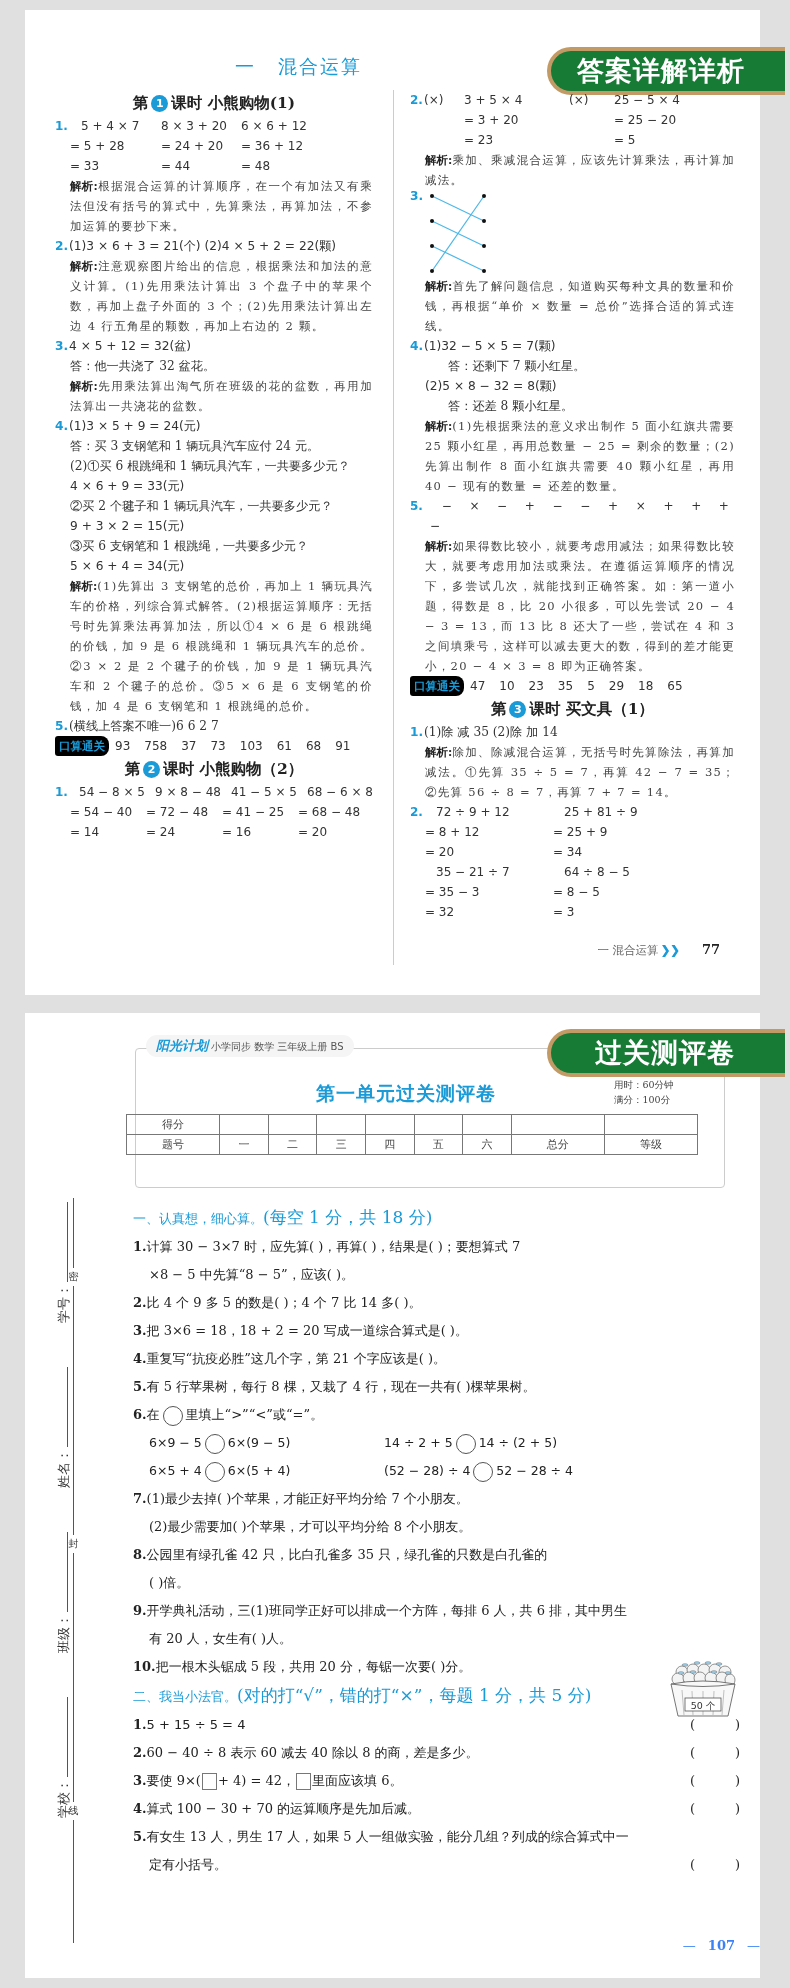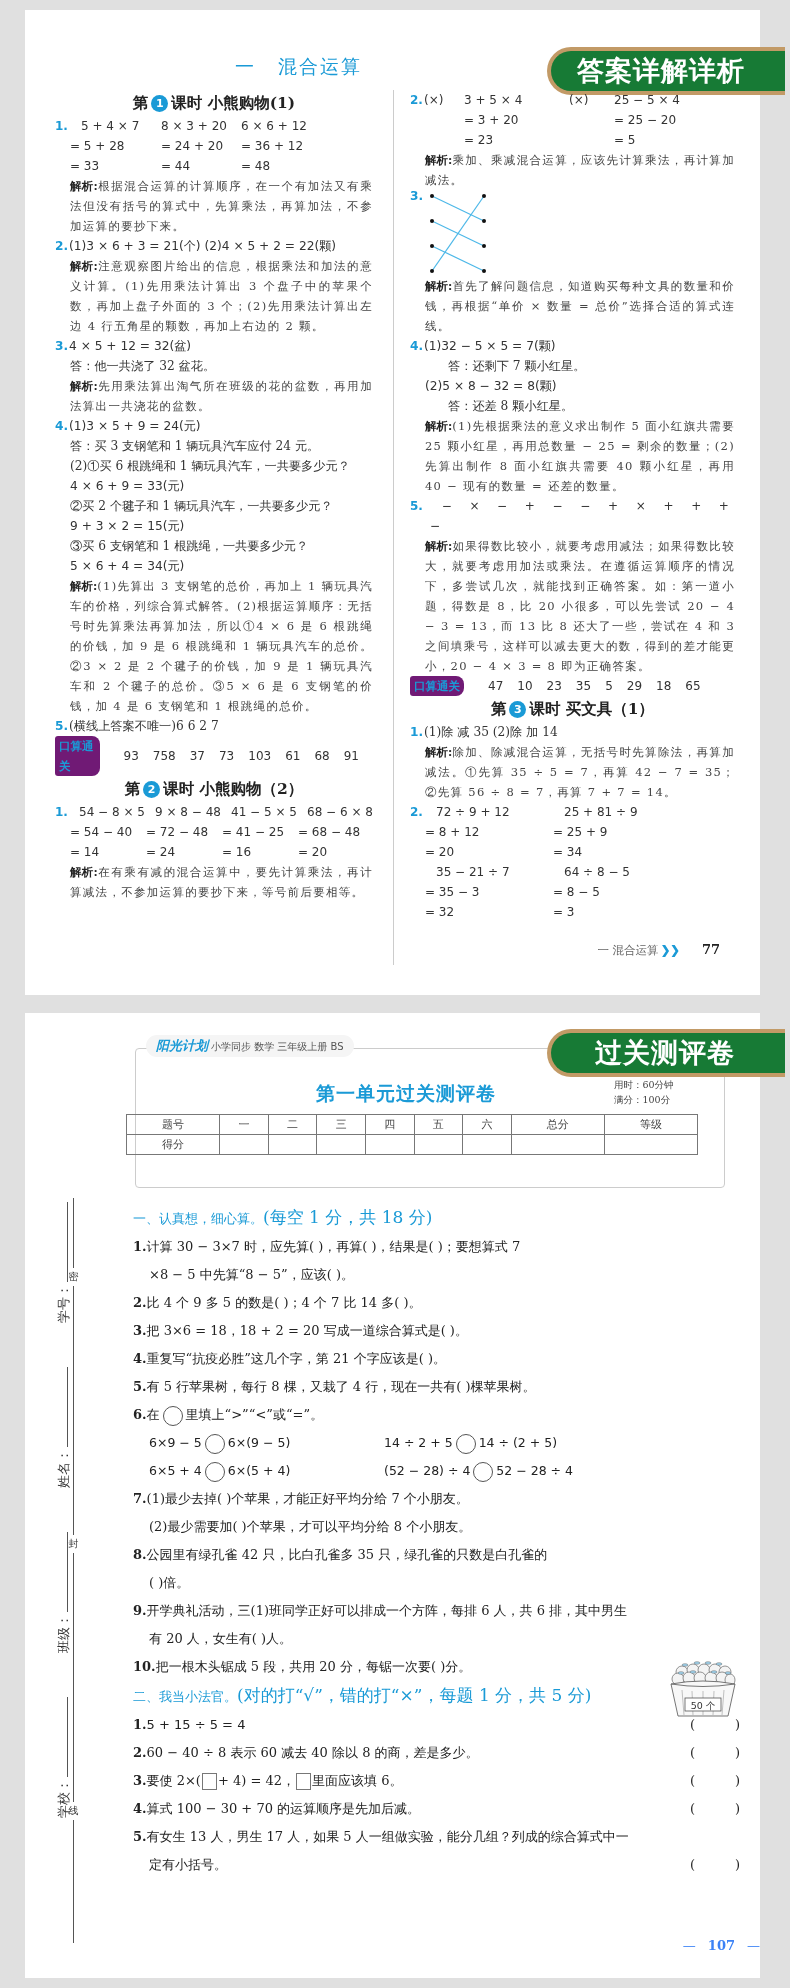--- a/index.html
+++ b/index.html
@@ -25,21 +25,21 @@
   .lesson-h .circ { display: inline-block; width: 17px; height: 17px; line-height: 17px; border-radius: 50%; background: #1a9ad6; color: #fff; font-family: "DejaVu Sans", sans-serif; font-size: 11px; text-align: center; vertical-align: 1px; margin: 0 3px; }
   .qn { color: #1a9ad6; font-family: "DejaVu Sans", sans-serif; font-weight: bold; display: inline-block; width: 14px; }
   .ind { padding-left: 15px; }
   .ind2 { padding-left: 38px; }
   .sans { font-family: "DejaVu Sans", sans-serif; }
   .math-row { display: flex; font-family: "DejaVu Sans", sans-serif; font-size: 12px; }
   .math-row span { display: inline-block; }
   .jx { font-size: 11.5px; color: #444; letter-spacing: 1.3px; text-align: justify; }
   .jx b { color: #222; letter-spacing: 0; }
   .oral { display: flex; align-items: center; font-family: "DejaVu Sans", sans-serif; font-size: 12px; }
-  .oral-tag { background: #701a75; color: #1a9ad6; font-weight: bold; font-size: 11.5px; padding: 0 4px; border-radius: 3px 8px 8px 3px; margin-right: 24px; }
+  .oral-tag { background: #000000; color: #1a9ad6; font-weight: bold; font-size: 11.5px; padding: 0 4px; border-radius: 3px 8px 8px 3px; margin-right: 6px; }
   .oral span.v { margin-right: 14px; }
 
   .page-foot { position: absolute; right: 40px; top: 932px; font-size: 11.5px; color: #666; }
   .page-foot .chev { color: #1a9ad6; font-weight: bold; margin: 0 2px; }
   .page-foot .pn { color: #222; font-weight: bold; font-size: 13px; margin-left: 20px; }
 
   
   .p2-header { position: absolute; left: 110px; top: 35px; width: 590px; height: 140px; border: 1px solid #ccc; border-radius: 4px; }
   .brand { position: absolute; left: 10px; top: -14px; background: #fff; padding: 2px 10px; border-radius: 12px; font-family: "DejaVu Sans", sans-serif; font-size: 10px; color: #555; background: #f5f5f5; }
   .brand .logo { color: #1a9ad6; font-weight: bold; font-size: 13px; margin-right: 3px; font-style: italic; }
@@ -161,21 +161,20 @@
           <span style="width:76px">= 72 − 48</span>
           <span style="width:76px">= 41 − 25</span>
           <span>= 68 − 48</span>
         </div>
       <div class="math-row ind">
           <span style="width:76px">= 14</span>
           <span style="width:76px">= 24</span>
           <span style="width:76px">= 16</span>
           <span>= 20</span>
         </div>
-      <div class="jx ind"><b>解析:</b><span>在有乘有减的混合运算中，要先计算乘法，再计算减法，不参加运算的要抄下来，等号前后要相等。</span></div>
     </div>
   </div>
 
   <div class="col" id="col-right">
     <div>
       <div class="math-row">
           <span class="qn">2.</span>
           <span style="width:40px">(×)</span>
           <span style="width:105px">3 + 5 × 4</span>
           <span style="width:45px">(×)</span>
@@ -305,40 +304,40 @@
       <span class="logo">阳光计划</span><span>小学同步 数学 三年级上册 BS</span>
     </div>
     <div class="exam-title">第一单元过关测评卷</div>
     <div class="exam-meta">
       <div>用时：60分钟</div>
       <div>满分：100分</div>
     </div>
     <table class="score-table">
       <tbody>
           <tr>
+        <td>得分</td>
+            <td></td>
+            <td></td>
+            <td></td>
+            <td></td>
+            <td></td>
+            <td></td>
+            <td></td>
+            <td></td>
+      </tr>
+      <tr>
         <td>题号</td>
             <td>一</td>
             <td>二</td>
             <td>三</td>
             <td>四</td>
             <td>五</td>
             <td>六</td>
             <td>总分</td>
             <td>等级</td>
-      </tr>
-      <tr>
-        <td>得分</td>
-            <td></td>
-            <td></td>
-            <td></td>
-            <td></td>
-            <td></td>
-            <td></td>
-            <td></td>
-            <td></td>
       </tr>
     </tbody>
       </table>
   </div>
 
   <div class="banner">过关测评卷</div>
 
   <div class="binding"></div>
   <div class="bind-char" style="top:255px;">密</div>
   <div class="bind-char" style="top:522px;">封</div>
@@ -381,21 +380,21 @@
         </span>
       </div>
     <div class="q tf-row">
         <span><b>2.</b><span>60 − 40 ÷ 8 表示 60 减去 40 除以 8 的商，差是多少。</span></span>
         <span class="tf-paren">
           <span>(</span>
           <span>)</span>
         </span>
       </div>
     <div class="q tf-row">
-        <span><b>3.</b><span>要使 2×(</span><span class="sq-b"></span><span>+ 4) = 42，</span><span class="sq-b"></span><span>里面应该填 6。</span></span>
+        <span><b>3.</b><span>要使 9×(</span><span class="sq-b"></span><span>+ 4) = 42，</span><span class="sq-b"></span><span>里面应该填 6。</span></span>
         <span class="tf-paren">
           <span>(</span>
           <span>)</span>
         </span>
       </div>
     <div class="q tf-row">
         <span><b>4.</b><span>算式 100 − 30 + 70 的运算顺序是先加后减。</span></span>
         <span class="tf-paren">
           <span>(</span>
           <span>)</span>

